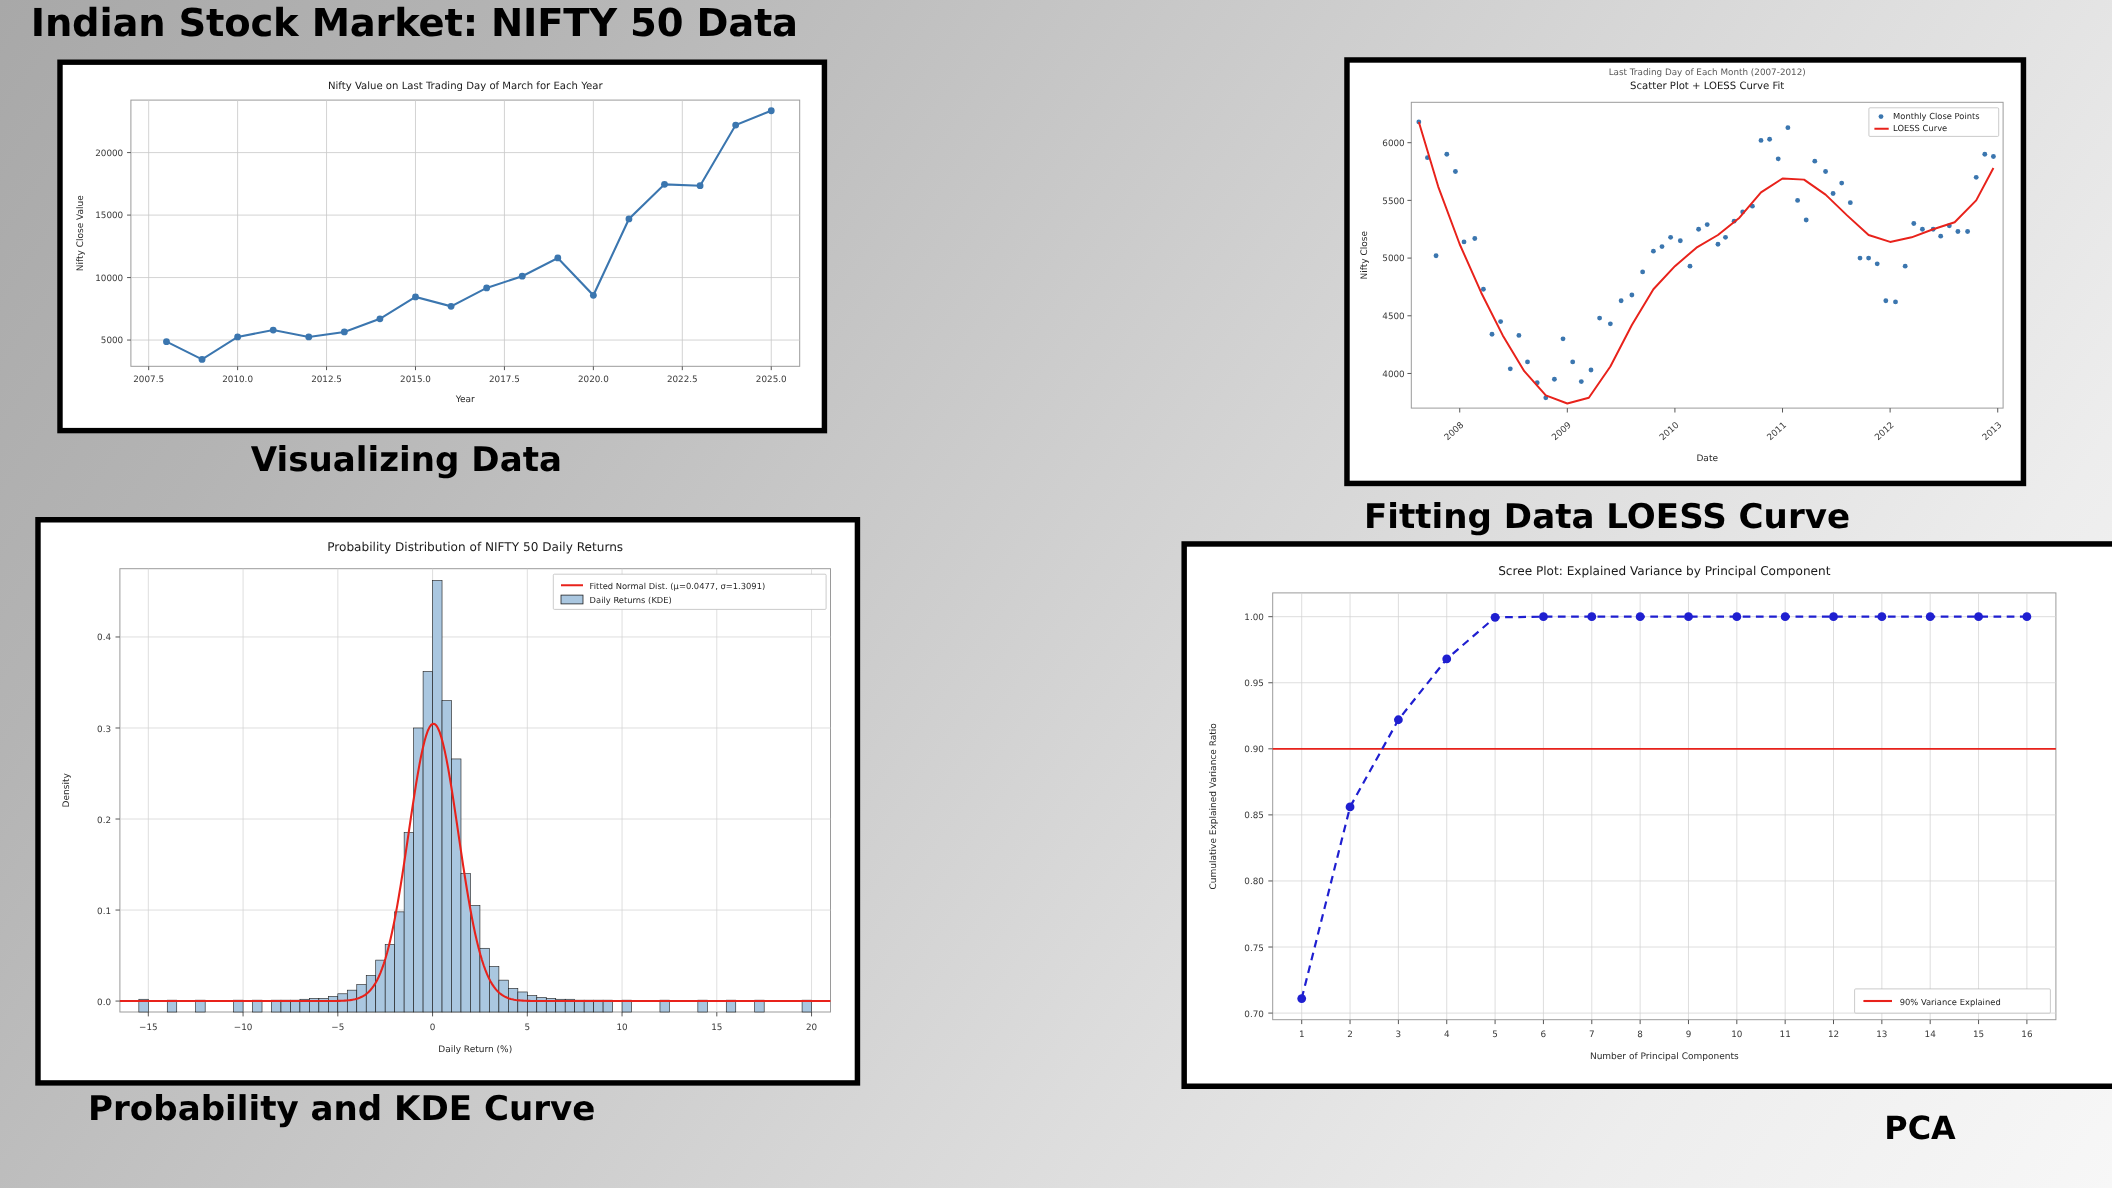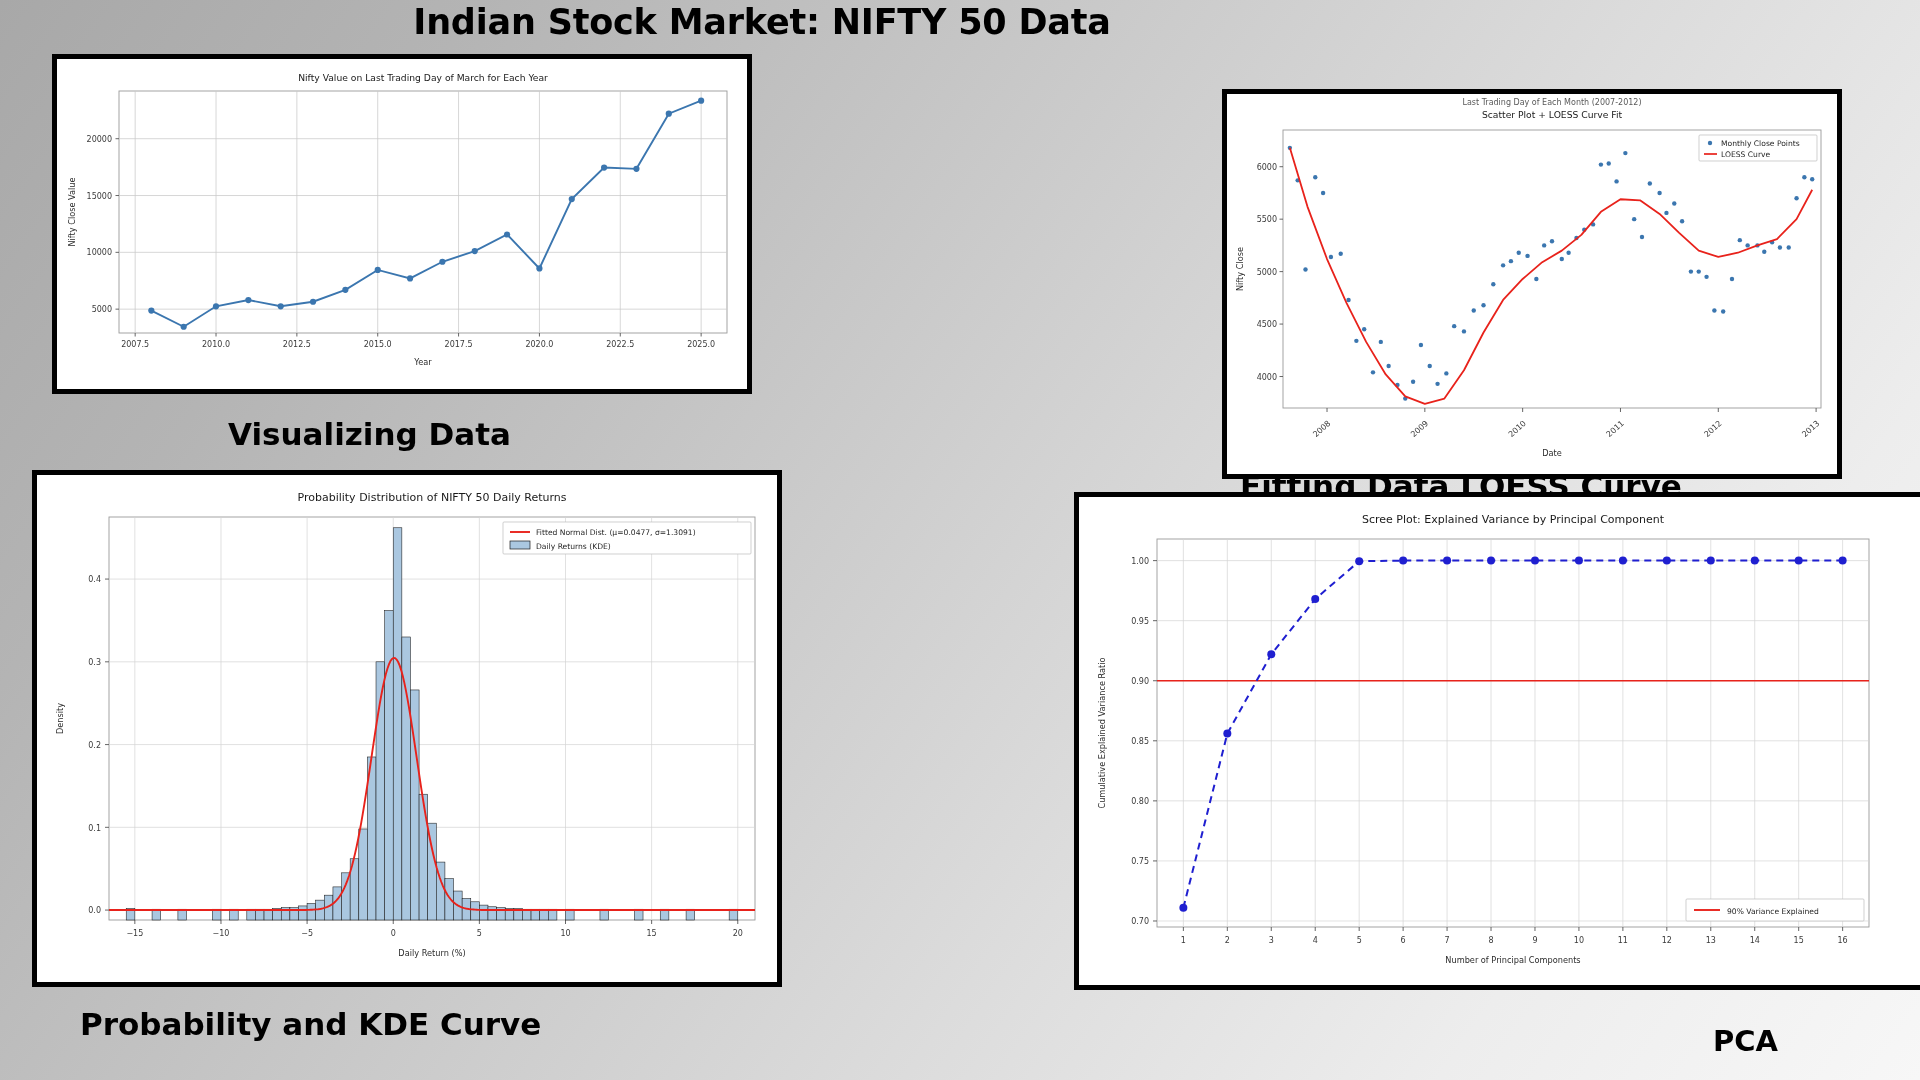--- a/index.html
+++ b/index.html
@@ -5,39 +5,38 @@
   * { box-sizing: border-box; margin:0; padding:0; }
   body {
     width:1920px; height:1080px; overflow:hidden;
     font-family:"DejaVu Sans", sans-serif;
     background: linear-gradient(125deg,#a8a8a8 0%,#b4b4b4 18%,#c8c8c8 40%,#dcdcdc 62%,#ededed 82%,#f7f7f7 100%);
     position:relative;
   }
   .slide { position:absolute; inset:0; }
 
   .poster-title{
-    position:absolute; left:0; top:2px; width:1524px; text-align:center;
+    position:absolute; left:0; top:2px; width:1524px; 
     font-family:"DejaVu Sans", sans-serif;
-    font-weight:bold; font-size:35px; color:#000; letter-spacing:-0.2px;
+    font-weight:bold; font-size:35px; color:#000; letter-spacing:-0.2px;padding-left:28px;
   }
   .caption{
     position:absolute; font-weight:bold; color:#000;
     font-family:"DejaVu Sans", sans-serif;
     white-space:nowrap;
-    margin-top:16px;
   }
   #cap-viz  { left:228px; top:400px; font-size:31px; }
   #cap-loess{ left:1240px; top:452px; font-size:31px; }
   #cap-kde  { left:80px;  top:990px; font-size:31px; }
   #cap-pca  { left:1713px; top:1008px; font-size:29px; }
   #cap-foot { left:0; top:1032px; width:1920px; text-align:center; font-size:33px; }
 
   .panel{ position:absolute; background:#fff; border:5px solid #000; }
   #panel-line  { left:52px;  top:54px;  width:700px;  height:340px; }
-  #panel-loess { left:1222px;top:52px;  width:620px;  height:390px;margin-top:37px; }
+  #panel-loess { left:1222px;top:52px;  width:620px;  height:390px; }
   #panel-kde   { left:32px;  top:470px; width:750px;  height:517px; }
   #panel-pca   { left:1074px;top:492px; width:896px;  height:498px; }
 
   .fig { position:absolute; inset:0; }
   svg { display:block; }
   text { font-family:"DejaVu Sans", sans-serif; fill:#262626; }
   .ttl   { font-size:9.2px; text-anchor:middle; fill:#1a1a1a; }
   .ttl-b { font-size:11px;  text-anchor:middle; fill:#1a1a1a; }
   .tk    { font-size:8px; fill:#3a3a3a; }
   .axl   { font-size:8.2px; text-anchor:middle; fill:#2b2b2b; }

